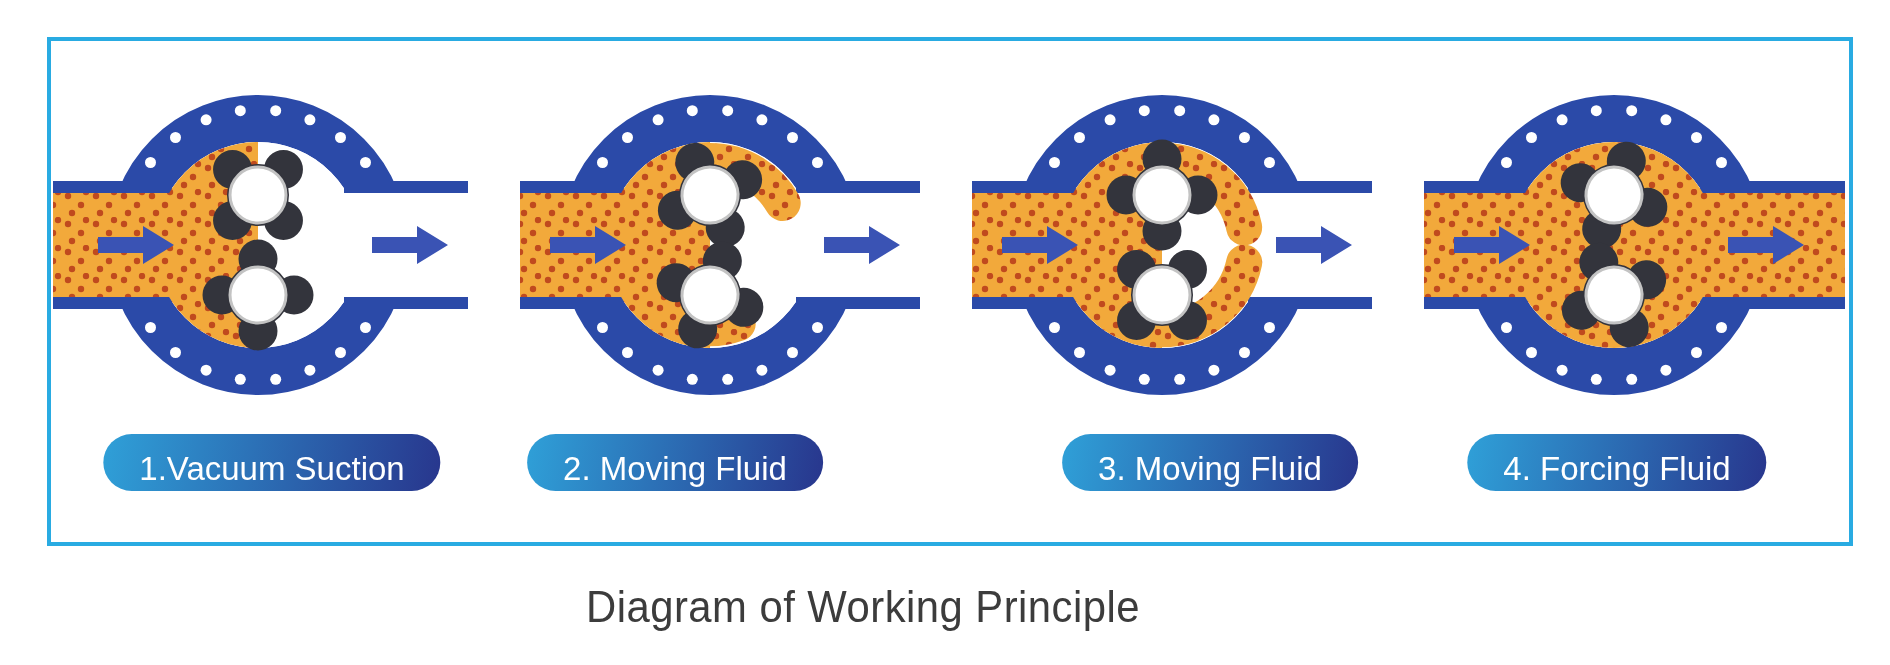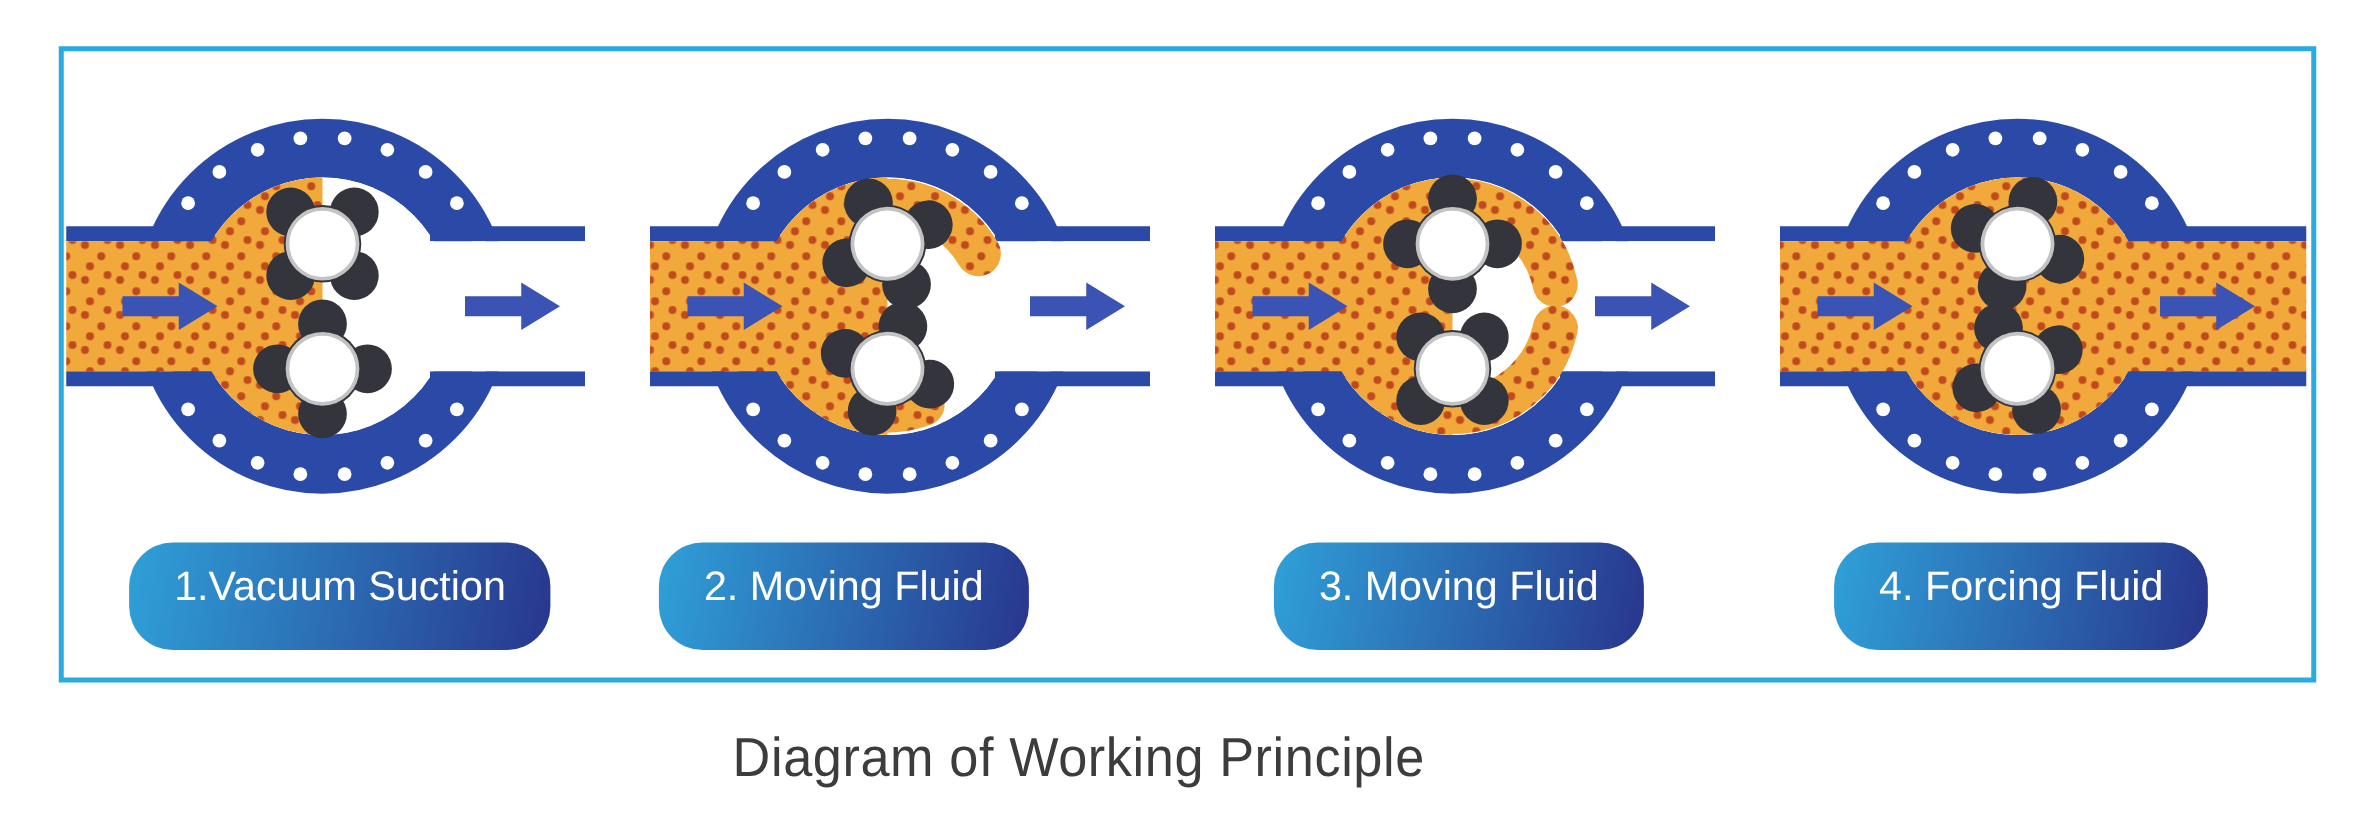--- a/index.html
+++ b/index.html
@@ -6,29 +6,29 @@
   body{
     width:1890px;height:665px;position:relative;overflow:hidden;
     font-family:"Liberation Sans", sans-serif;
   }
   .frame{
     position:absolute;left:47px;top:37px;width:1798px;height:501px;
     border:4px solid var(--frame,#29ABE2);background:#ffffff;z-index:0;
   }
   #pumps{position:absolute;left:0;top:0;z-index:1;pointer-events:none;}
   .pill{
-    position:absolute;top:434px;height:86px;line-height:69px;z-index:2;
+    position:absolute;top:434px;height:57px;line-height:69px;z-index:2;
     transform:translateX(-50%);
     padding:0 36px;border-radius:35px;white-space:nowrap;
     background:linear-gradient(100deg,var(--pill-a,#2FA0D8),var(--pill-b,#28368D));
     color:var(--pill-text,#fff);font-size:33px;text-align:center;min-width:220px;
   }
   .pill-1{left:272px;}
   .pill-2{left:675px;}
-  .pill-3{left:1167px;text-align:right;}
+  .pill-3{left:1210px;text-align:right;}
   .pill-4{left:1617px;text-align:right;}
   .caption{
     position:absolute;top:582px;left:863px;z-index:2;white-space:nowrap;
     transform:translateX(-50%) scaleX(0.95);
     color:var(--caption,#3C3C3C);font-size:44px;letter-spacing:0.5px;
   }
 </style>
 </head>
 <body>
 

